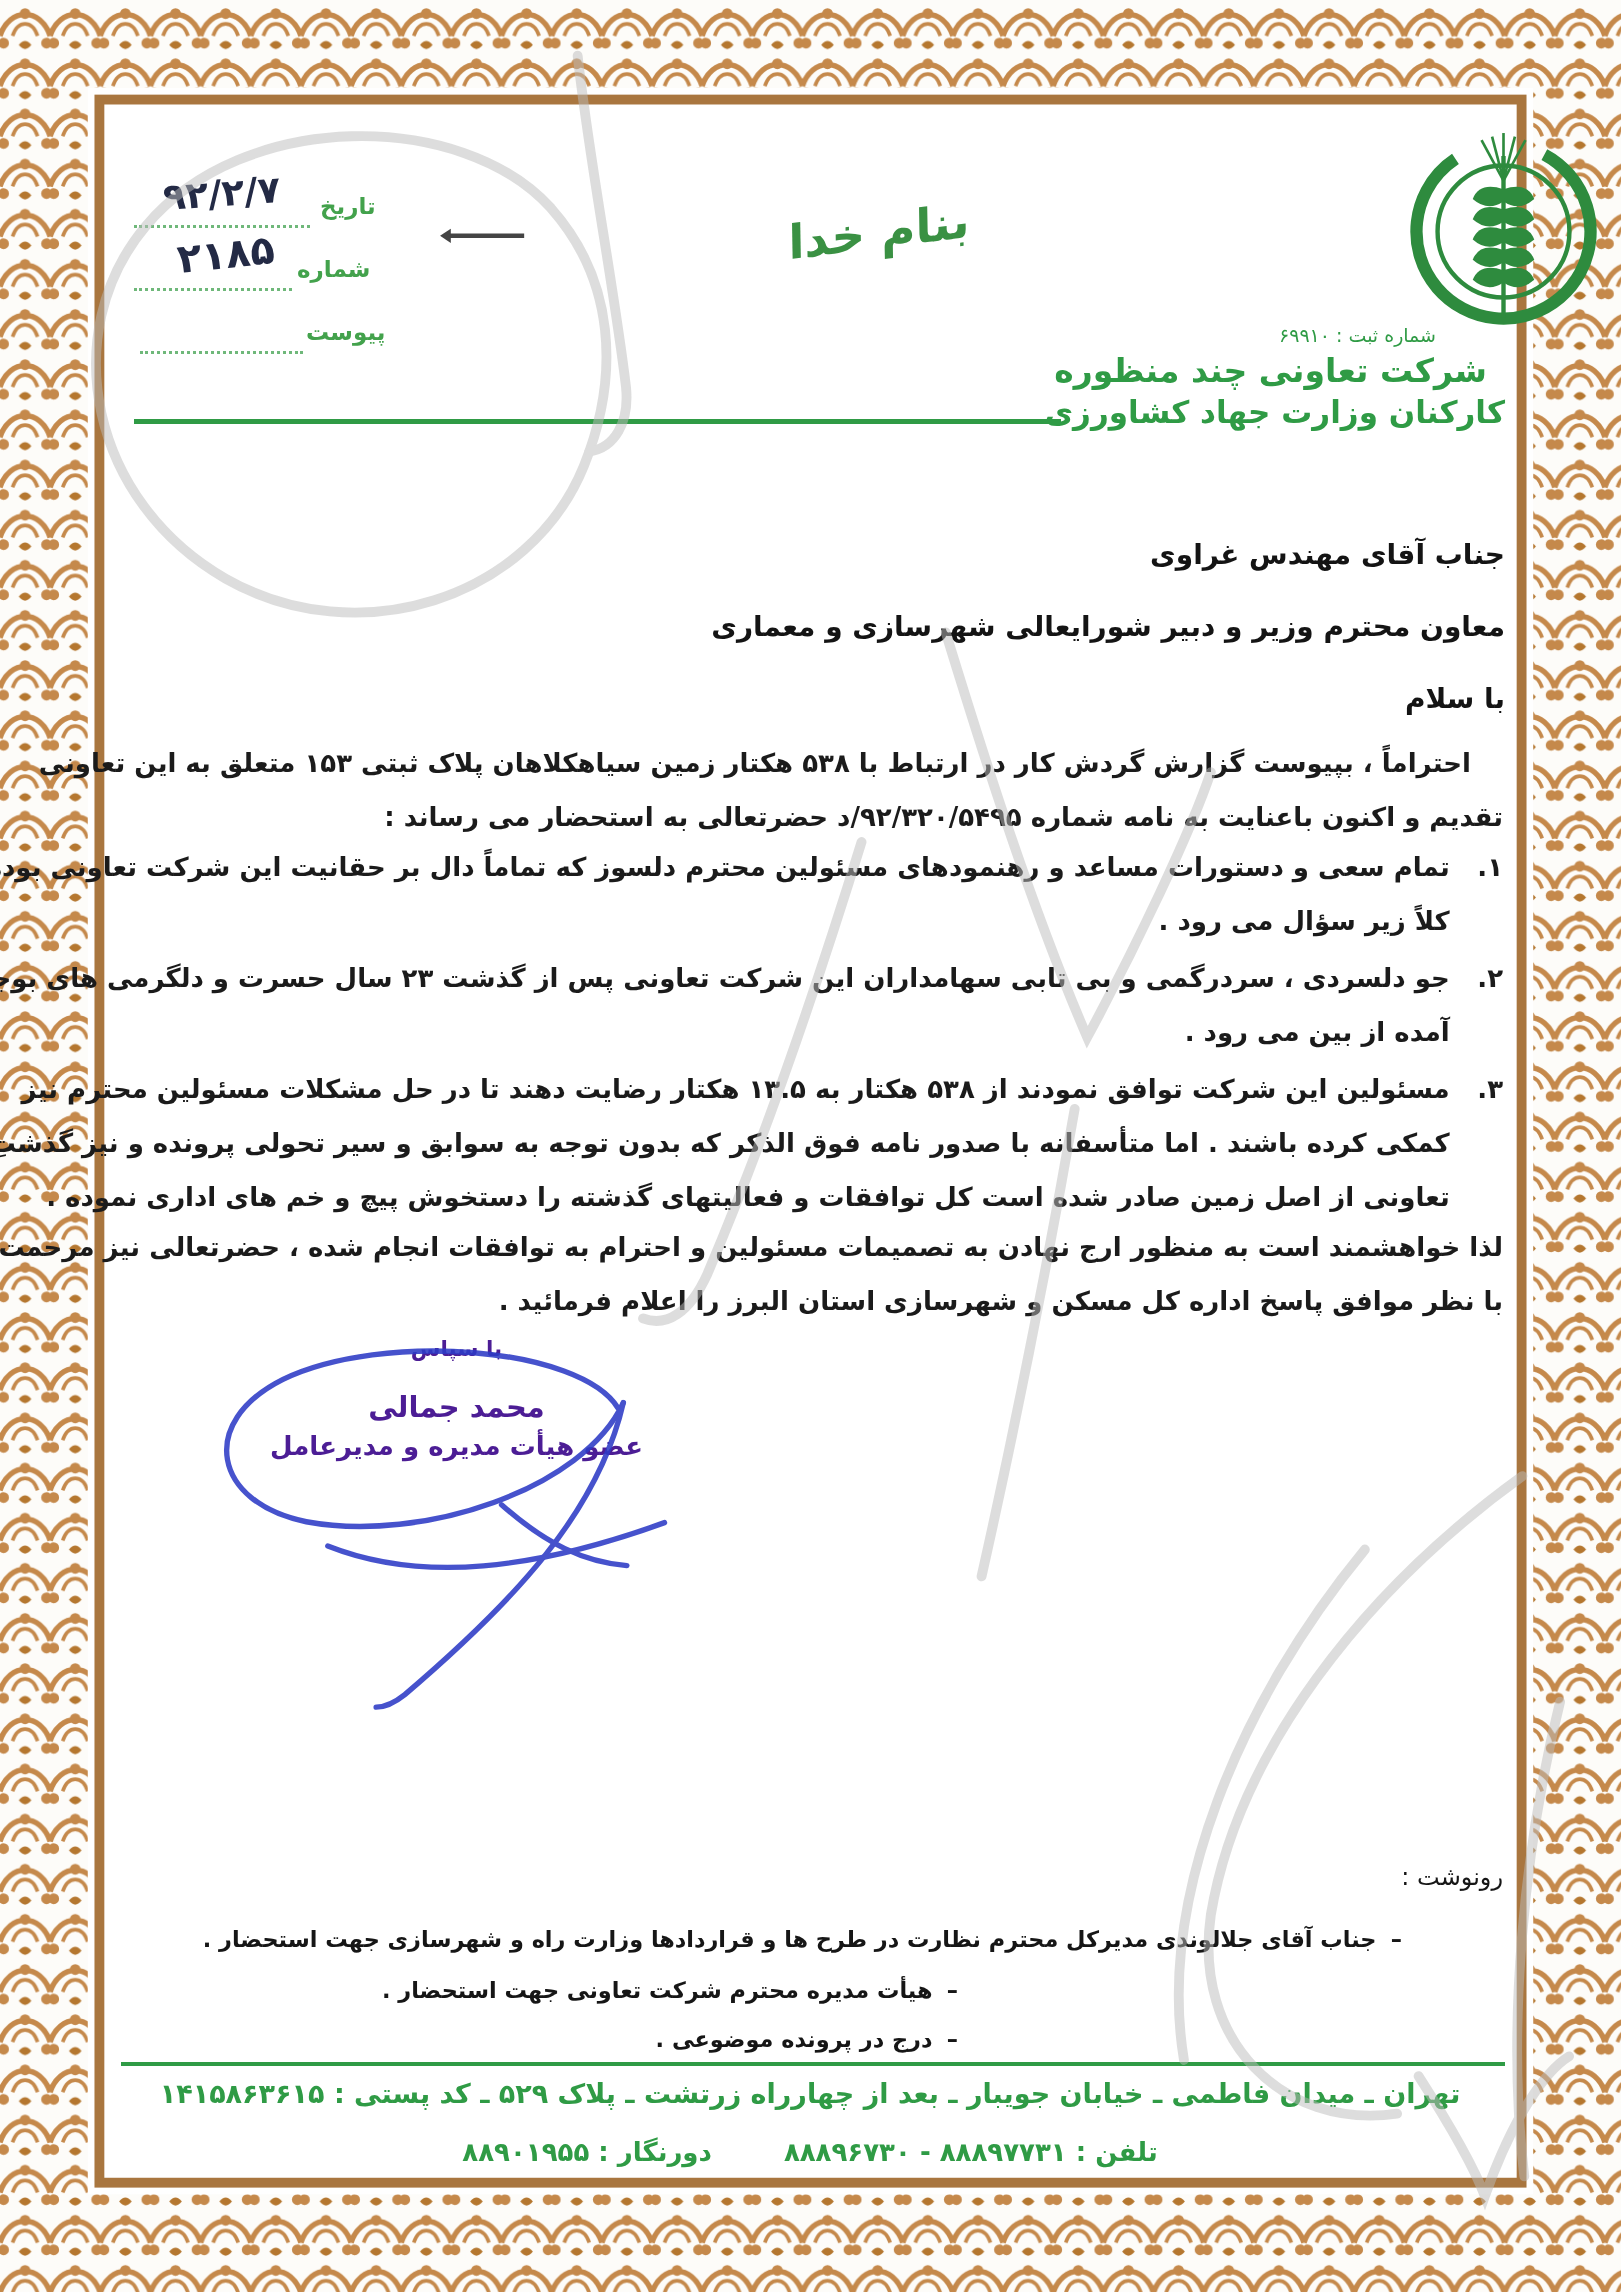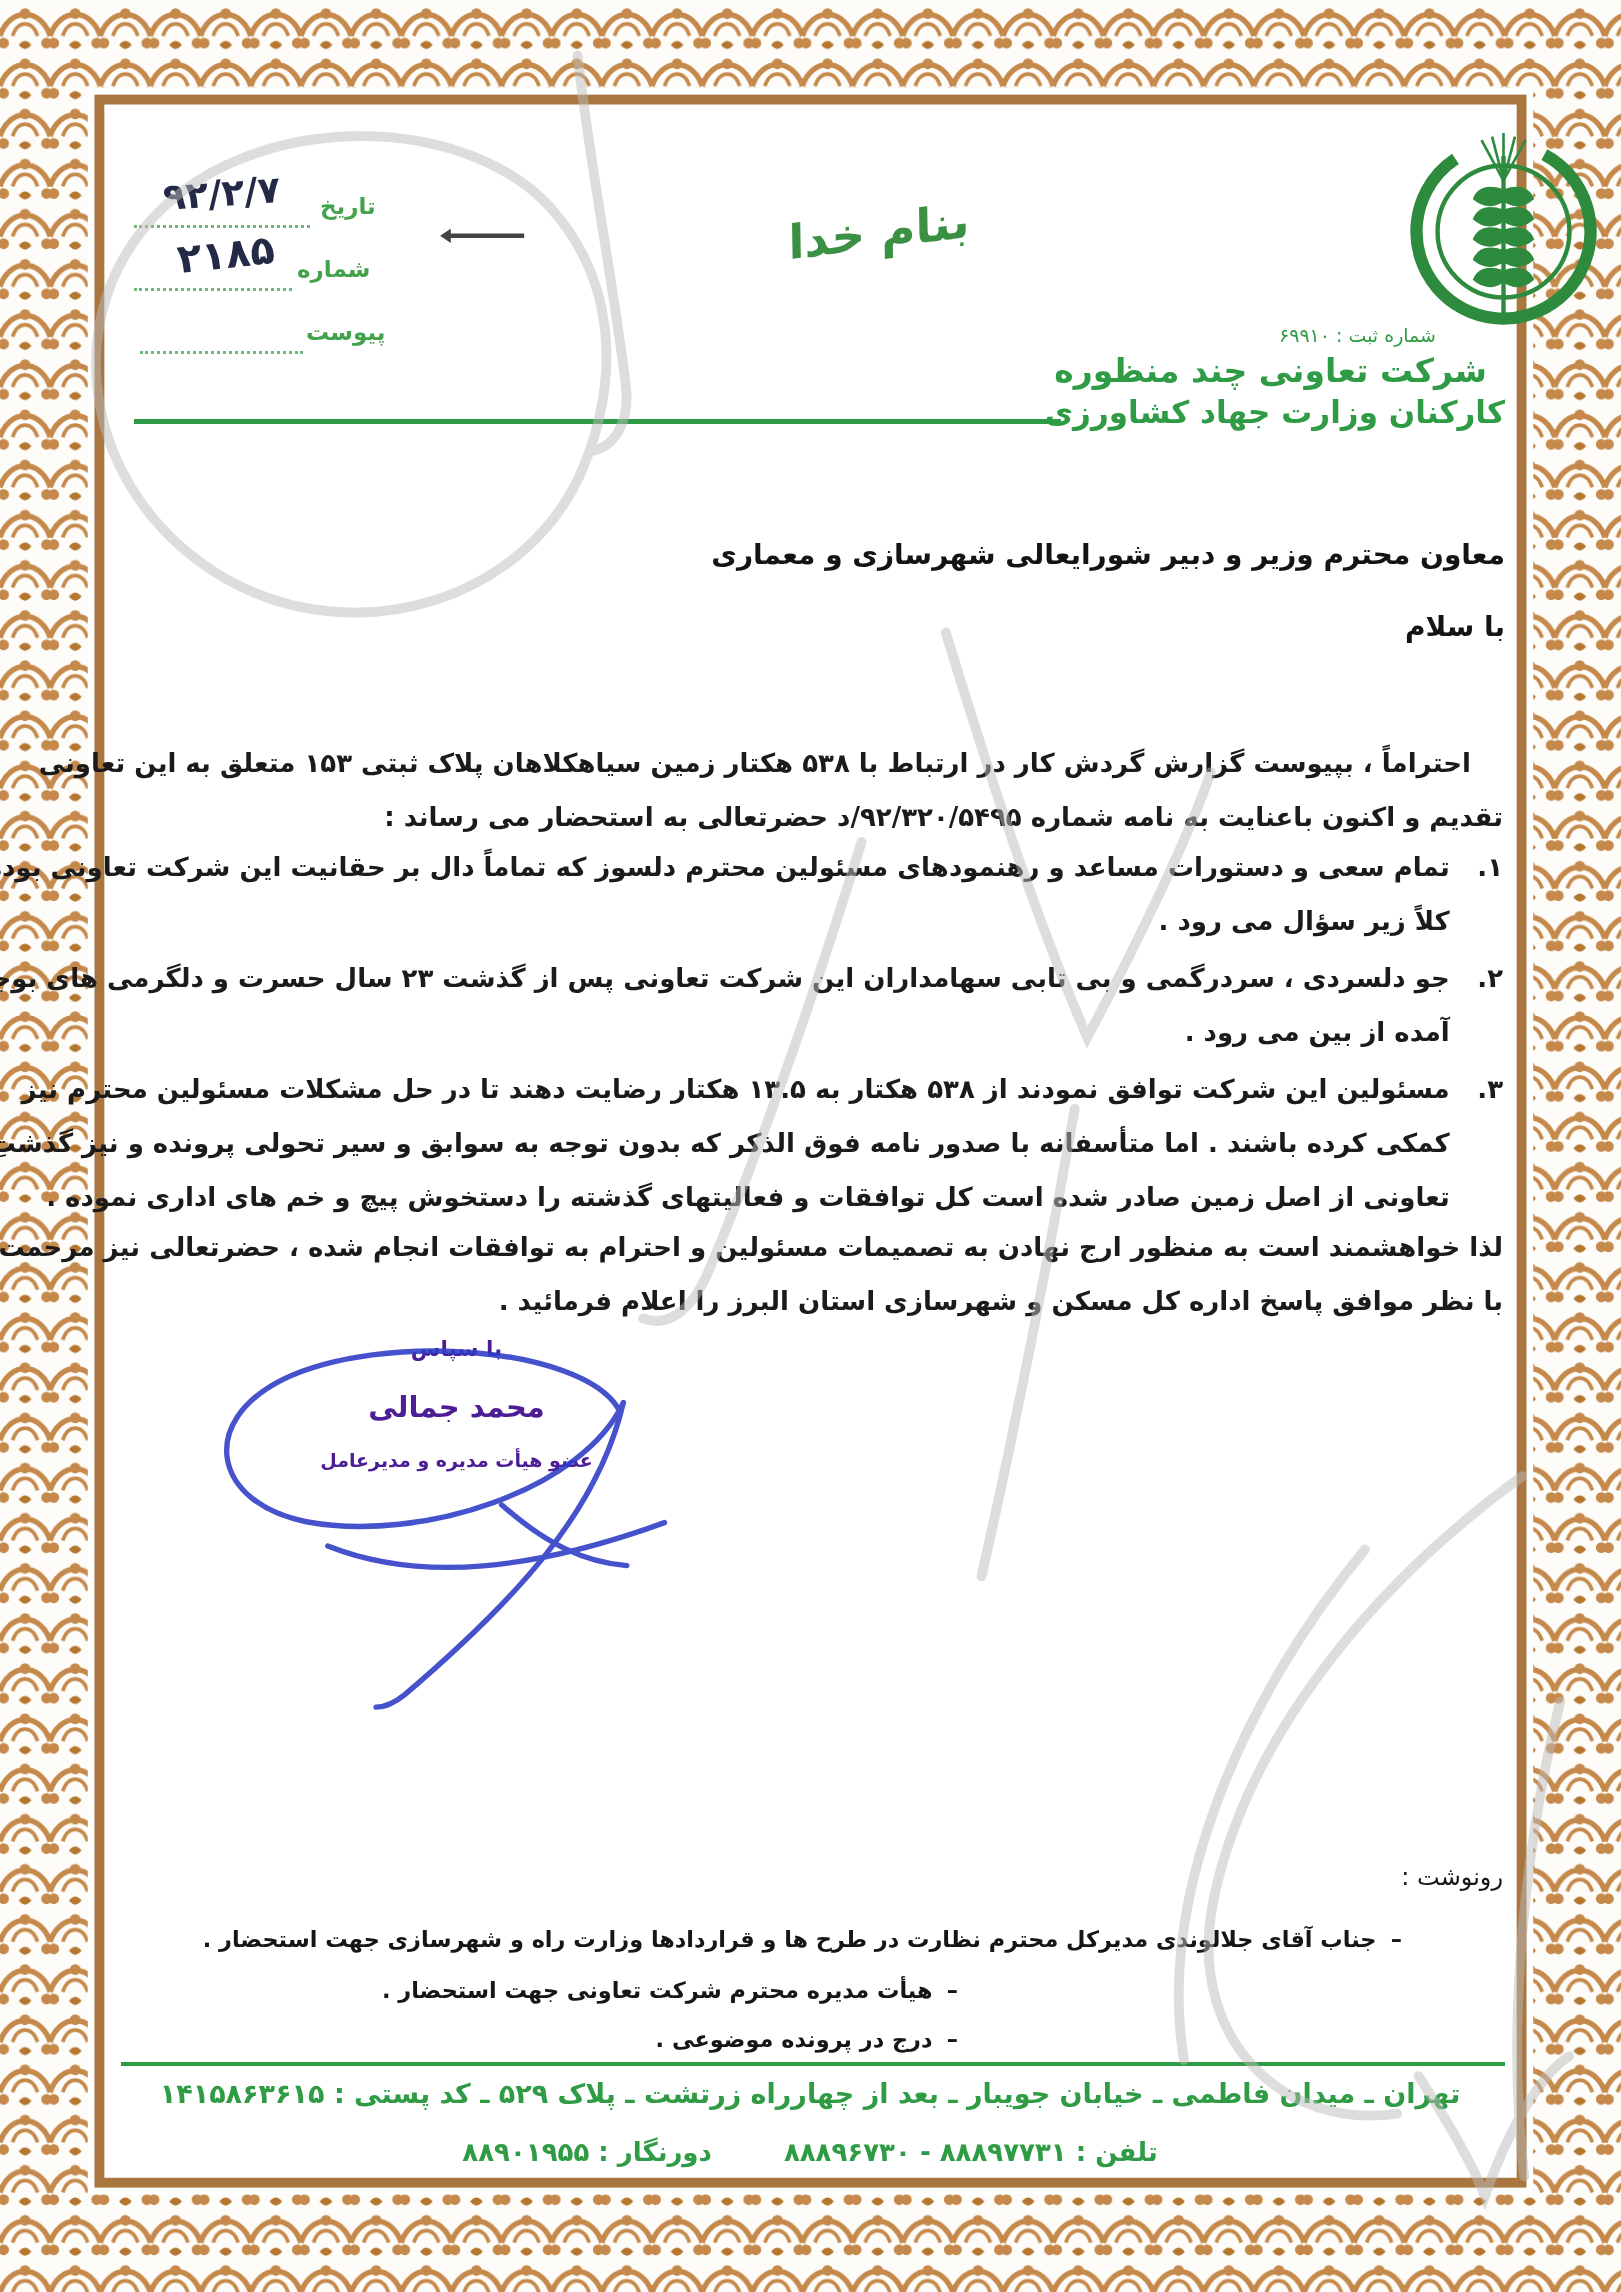--- a/index.html
+++ b/index.html
@@ -19,21 +19,21 @@
   .co2{color:#2f9b45;font-weight:bold;font-size:31px;text-align:right;}
   .rule-green{background:#2f9b45;}
   .recipient{font-size:28px;font-weight:bold;color:#141414;line-height:72px;text-align:right;}
   .body-text{font-size:26px;font-weight:bold;color:#1b1b1b;line-height:54px;
              white-space:pre;text-align:right;}
   .item-row{display:flex;direction:rtl;gap:14.3px;}
   .item-num{font-size:26px;font-weight:bold;color:#1b1b1b;line-height:54px;width:39px;flex:none;}
   .sig-block{width:403px;text-align:center;color:#4c1d95;}
   .sig-thanks{font-size:21.5px;font-weight:bold;}
   .sig-name{font-size:29px;font-weight:bold;margin-top:29px;}
-  .sig-title{font-size:19px;font-weight:bold;margin-top:25px;}
+  .sig-title{font-size:26px;font-weight:bold;margin-top:7px;}
   .cc-label{font-size:24px;font-weight:normal;color:#161616;}
   .cc-row{display:flex;direction:rtl;gap:14.3px;font-size:22.4px;font-weight:bold;color:#161616;}
   .footer-line{font-weight:bold;color:#2f9b45;text-align:center;}
   .addr{font-size:27px;}
   .phones{display:flex;direction:rtl;justify-content:center;gap:72px;font-size:26px;}
 </style>
 </head>
 <body>
 
 <div class="page">
@@ -99,20 +99,21 @@
         <path d="M120,164 q27,-9 35,11 q-17,15 -35,3 z"></path>
     </g>
   </svg>
 
   <div class="abs reg" style="left:1214px;top:324px;width:287px">شماره ثبت : ۶۹۹۱۰</div>
   <div class="abs co1" style="right:134px;top:351px">شرکت تعاونی چند منظوره</div>
   <div class="abs co2" style="right:116px;top:394px">کارکنان وزارت جهاد کشاورزی</div>
   <div class="abs rule-green" style="left:134px;top:419px;width:927px;height:4.5px"></div>
 
   <div class="abs recipient" style="right:116px;top:519px">
+    <div>جناب آقای مهندس غراوی</div>
     <div>معاون محترم وزیر و دبیر شورایعالی شهرسازی و معماری</div>
     <div>با سلام</div>
   </div>
 
   <div class="abs body-text" style="right:118px;top:736px;text-indent:32px">احتراماً ، بپیوست گزارش گردش کار در ارتباط با ۵۳۸ هکتار زمین سیاهکلاهان پلاک ثبتی ۱۵۳ متعلق به این تعاونی
 تقدیم و اکنون باعنایت به نامه شماره ۹۲/۳۲۰/۵۴۹۵/د حضرتعالی به استحضار می رساند :</div>
 
   <div class="abs item-row" style="right:118px;top:840px">
     <span class="item-num">۱.</span>
     <div class="body-text">تمام سعی و دستورات مساعد و رهنمودهای مسئولین محترم دلسوز که تماماً دال بر حقانیت این شرکت تعاونی بوده است

